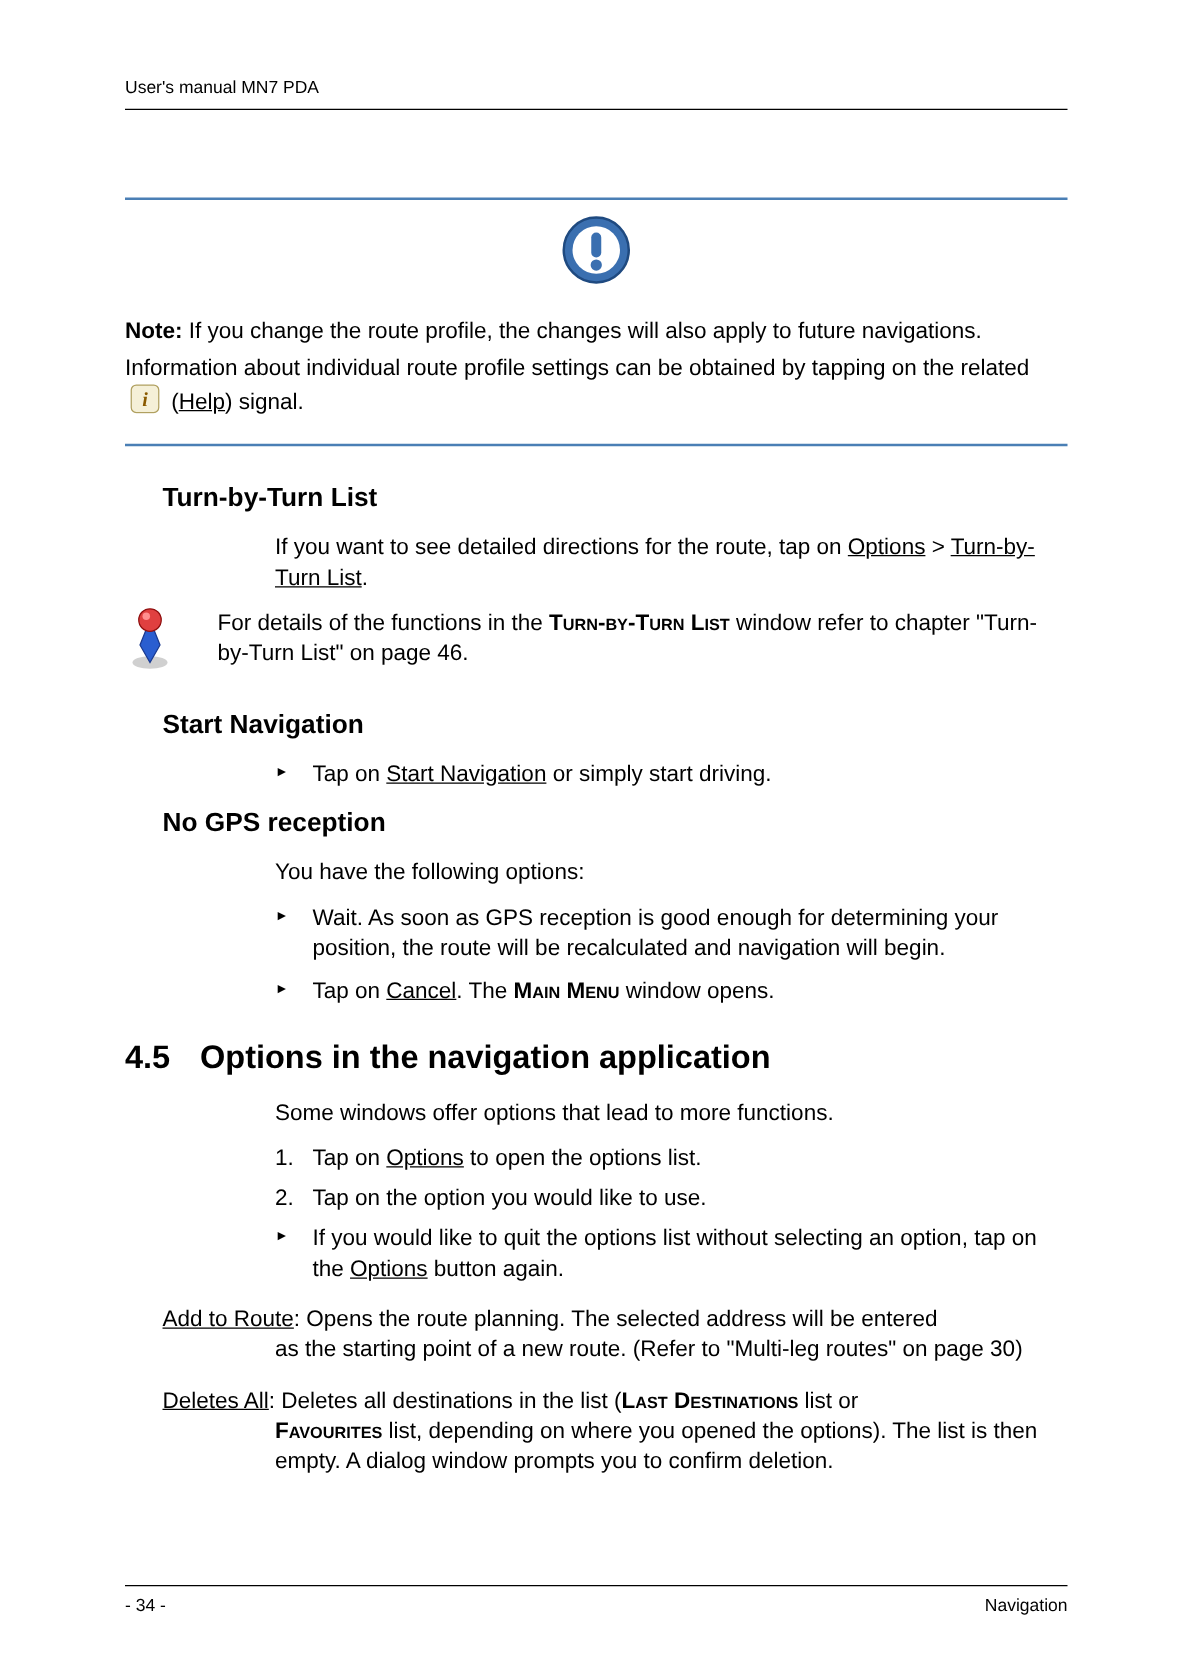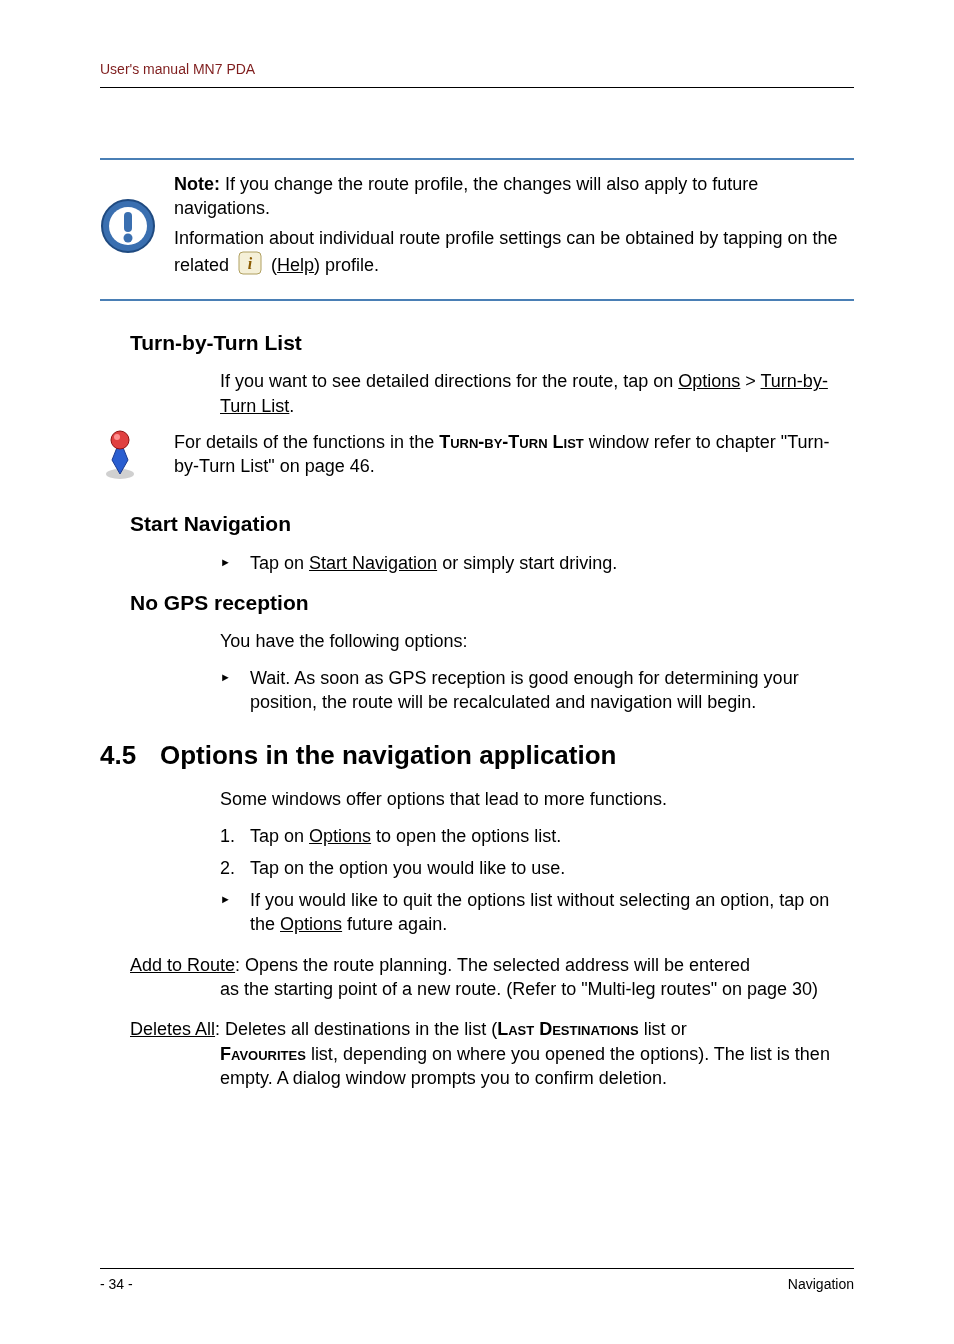--- a/index.html
+++ b/index.html
@@ -9,33 +9,34 @@
     color: #000;
     width: 954px;
     height: 1344px;
     position: relative;
     padding: 60px 100px 50px 100px;
     font-size: 18px;
     line-height: 1.35;
   }
   .header-line {
     font-size: 14px;
-    color: #7f1d1d;
+    color: #000000;
     border-bottom: 1px solid #000;
     padding-bottom: 8px;
     margin-bottom: 70px;
   }
   .note-box {
     border-top: 2px solid #4a7fb5;
     border-bottom: 2px solid #4a7fb5;
     padding: 12px 0 12px 0;
     display: flex;
     align-items: center;
     gap: 18px;
     margin-bottom: 28px;
+    flex-direction: column;
   }
   .note-text { flex: 1; }
   .note-text p { margin-bottom: 6px; }
   .inline-icon {
     display: inline-block;
     vertical-align: middle;
     margin: 0 4px;
   }
   .h2 {
     font-size: 21px;
@@ -134,21 +135,21 @@
       <b>Note:</b><span> If you change the route profile, the changes will also apply to future navigations.</span>
     </p>
     <p>
       <span>Information about individual route profile settings can be obtained by tapping on the related </span>
       <span class="inline-icon">
         <svg width="24" height="24" viewBox="0 0 24 24">
           <rect x="1" y="1" width="22" height="22" rx="4" fill="#f5f0d8" stroke="#b0a060"></rect>
           <text x="12" y="18" text-anchor="middle" font-family="Georgia,serif" font-size="16" font-weight="bold" font-style="italic" fill="#8a5a00">i</text>
         </svg>
       </span>
-      (<span class="u">Help</span><span>) profile.</span>
+      (<span class="u">Help</span><span>) signal.</span>
     </p>
   </div>
 </div>
 
 <div class="h2">Turn-by-Turn List</div>
 <div class="body-block">
   <p>
     <span>If you want to see detailed directions for the route, tap on </span><span class="u">Options</span><span> &gt; </span><span class="u">Turn-by-Turn List</span><span>.</span>
   </p>
 </div>
@@ -173,20 +174,23 @@
     <span>Tap on </span><span class="u">Start Navigation</span><span> or simply start driving.</span>
   </li>
 </ul>
 
 <div class="h2">No GPS reception</div>
 <div class="body-block">
   <p>You have the following options:</p>
 </div>
 <ul class="arrow-list">
   <li>Wait. As soon as GPS reception is good enough for determining your position, the route will be recalculated and navigation will begin.</li>
+  <li>
+    <span>Tap on </span><span class="u">Cancel</span><span>. The </span><span class="smallcaps">Main Menu</span><span> window opens.</span>
+  </li>
 </ul>
 
 <div class="section-row">
   <div class="section-num">4.5</div>
   <div class="section-title">Options in the navigation application</div>
 </div>
 <div class="body-block">
   <p>Some windows offer options that lead to more functions.</p>
 </div>
 <ol class="num-list">
@@ -194,21 +198,21 @@
     <span class="num">1.</span>
     <span>Tap on </span><span class="u">Options</span><span> to open the options list.</span>
   </li>
   <li>
     <span class="num">2.</span>
     <span>Tap on the option you would like to use.</span>
   </li>
 </ol>
 <ul class="arrow-list">
   <li>
-    <span>If you would like to quit the options list without selecting an option, tap on the </span><span class="u">Options</span><span> future again.</span>
+    <span>If you would like to quit the options list without selecting an option, tap on the </span><span class="u">Options</span><span> button again.</span>
   </li>
 </ul>
 
 <div class="def-block">
   <span class="u">Add to Route</span><span>: Opens the route planning. The selected address will be entered</span>
   <div class="def-body">as the starting point of a new route. (Refer to "Multi-leg routes" on page 30)</div>
 </div>
 
 <div class="def-block">
   <span class="u">Deletes All</span><span>: Deletes all destinations in the list (</span><span class="smallcaps">Last Destinations</span><span> list or</span>

